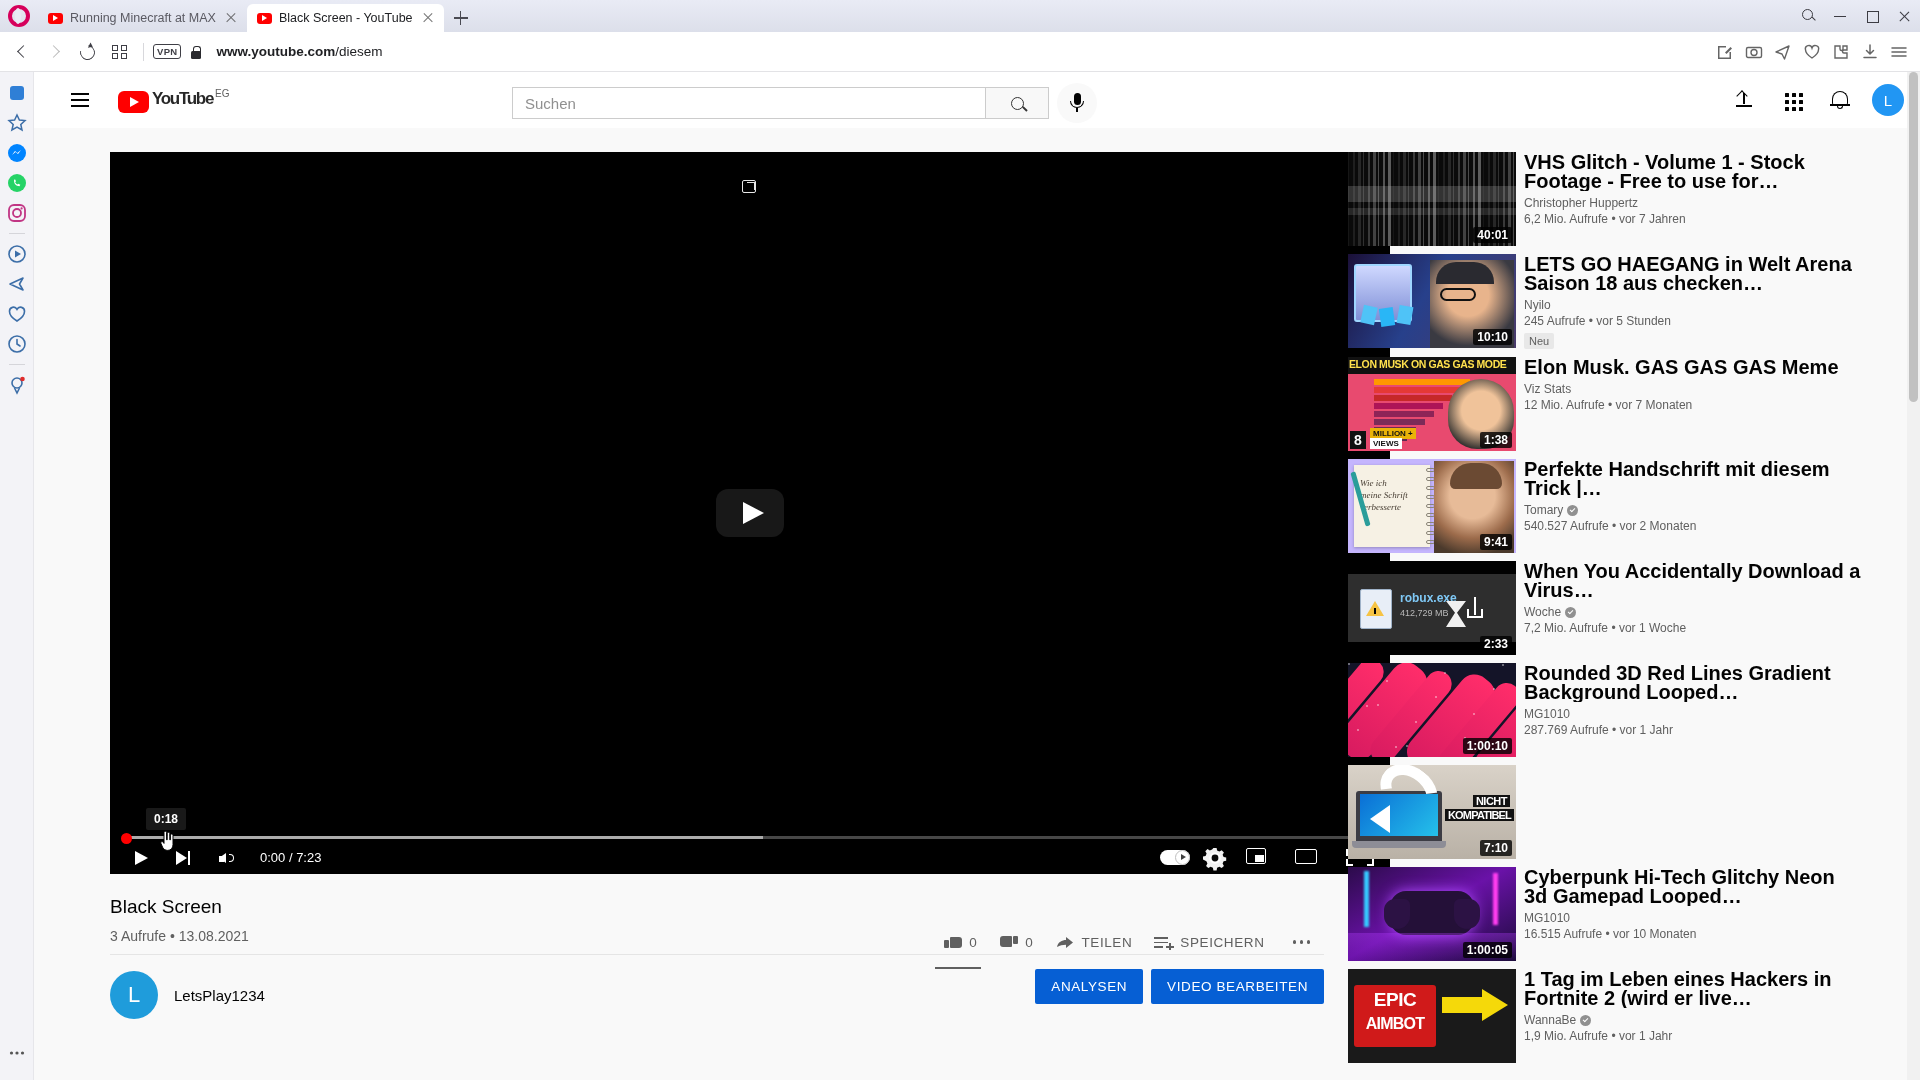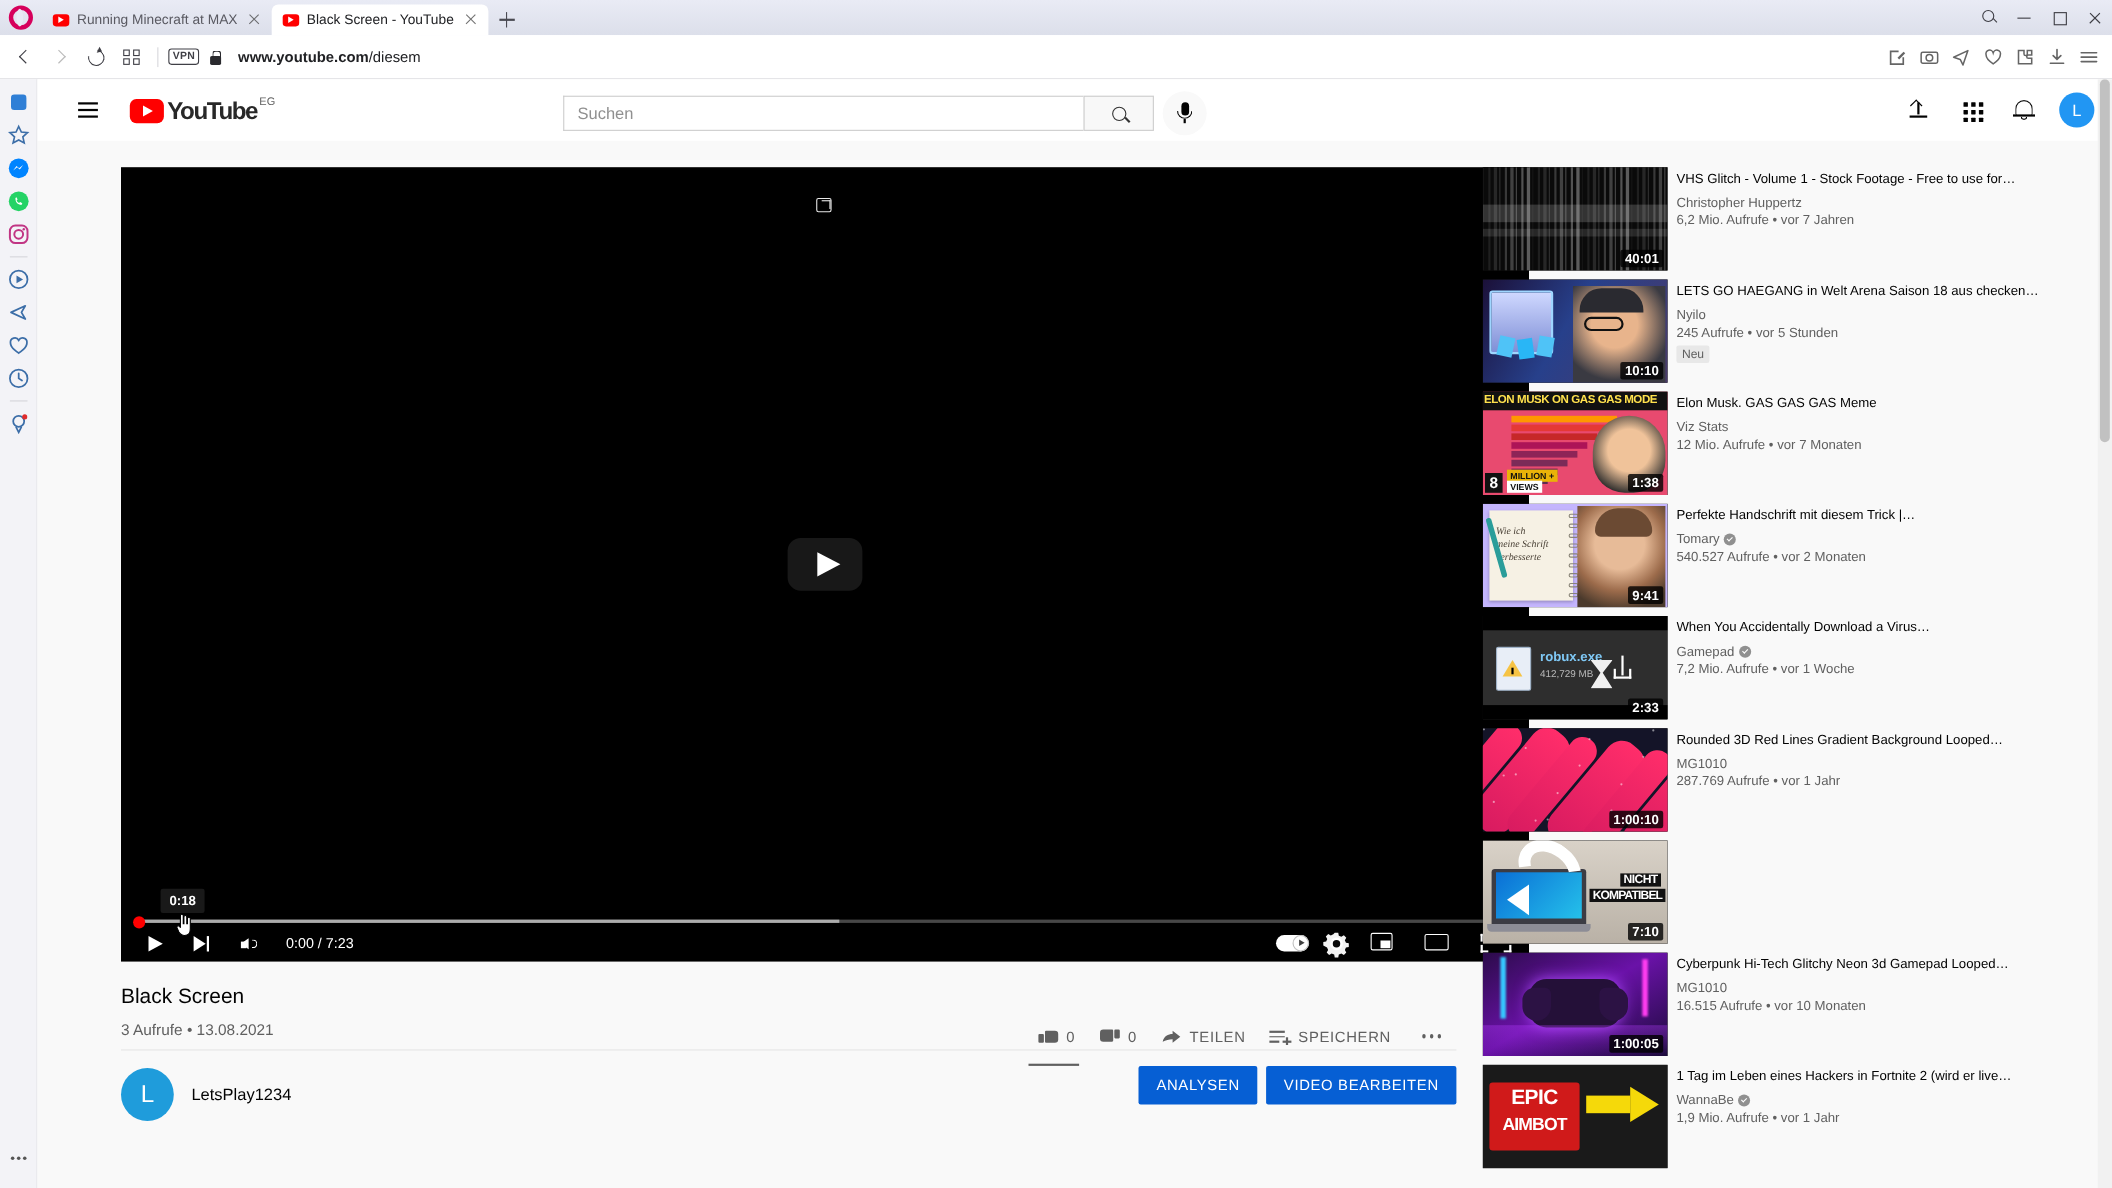--- a/index.html
+++ b/index.html
@@ -222,21 +222,21 @@
     width: 31px; height: 22px; background: #ff0000;
     border-radius: 6px; position: relative; margin-top: 3px;
   }
   #yt-logo-mark::after {
     content: ""; position: absolute; left: 12px; top: 6px;
     border-left: 9px solid #fff;
     border-top: 5px solid transparent;
     border-bottom: 5px solid transparent;
   }
   #yt-logo-text {
-    font-size: 22px; font-weight: 700; letter-spacing: -1.3px;
+    font-size: 17px; font-weight: 700; letter-spacing: -1.3px;
     color: #282828; margin-left: 3px; margin-top: 1px;
   }
   #yt-country {
     font-size: 10px; color: #606060; margin-left: 2px; margin-top: 0px;
   }
   #search-wrap {
     position: absolute; left: 478px; top: 11px;
     display: flex; align-items: center;
   }
   #search-input {
@@ -561,21 +561,21 @@
     background: #111;
   }
   .rv-dur {
     position: absolute; right: 4px; bottom: 3px;
     background: rgba(0,0,0,.8); color: #fff;
     font-size: 12px; font-weight: 600;
     padding: 1px 4px; border-radius: 2px;
   }
   .rv-info { flex: 1 1 auto; min-width: 0; padding-top: 1px; }
   .rv-title {
-    font-size: 12px; font-weight: 400; color: #030303;
+    font-size: 20px; font-weight: 700; color: #030303;
     line-height: 19px; max-height: 38px; overflow: hidden;
   }
   .rv-chan {
     font-size: 12px; color: #606060; margin-top: 5px;
     display: flex; align-items: center; gap: 4px;
   }
   .verified {
     width: 11px; height: 11px; border-radius: 50%; background: #909090;
     position: relative; flex: 0 0 auto;
   }
@@ -1081,21 +1081,21 @@
       <div style="position:absolute;left:52px;top:47px;font:400 9px 'Liberation Sans',sans-serif;color:#b9b9b9">412,729 MB</div>
       <div style="position:absolute;left:98px;top:40px;width:20px;height:26px;background:#f0f0f0;clip-path:polygon(0 0,100% 0,55% 45%,100% 100%,0 100%,45% 45%)"></div>
       <div style="position:absolute;left:126px;top:36px;width:2px;height:18px;background:#fff"></div>
       <div style="position:absolute;left:119px;top:48px;width:16px;height:9px;border-left:2px solid #fff;border-right:2px solid #fff;border-bottom:2px solid #fff"></div>
               </div>
               <span class="rv-dur">2:33</span>
             </div>
             <div class="rv-info">
               <div class="rv-title">When You Accidentally Download a Virus…</div>
               <div class="rv-chan">
-                <span>Gamepad</span>
+                <span>Woche</span>
                 <span class="verified"></span>
               </div>
               <div class="rv-meta">7,2 Mio. Aufrufe • vor 1 Woche</div>
             </div>
           </div>
           <div class="rv">
             <div class="rv-thumb">
               <div class="thumb-art" style="background:#141428">
       <div style="position:absolute;left:-18px;top:-14px;width:26px;height:112px;background:linear-gradient(#ff2d6a,#d81b60);border-radius:16px;transform:rotate(40deg)"></div>
                 <div style="position:absolute;left:16px;top:-8px;width:38px;height:112px;background:linear-gradient(#ff2d6a,#d81b60);border-radius:16px;transform:rotate(40deg)"></div>

